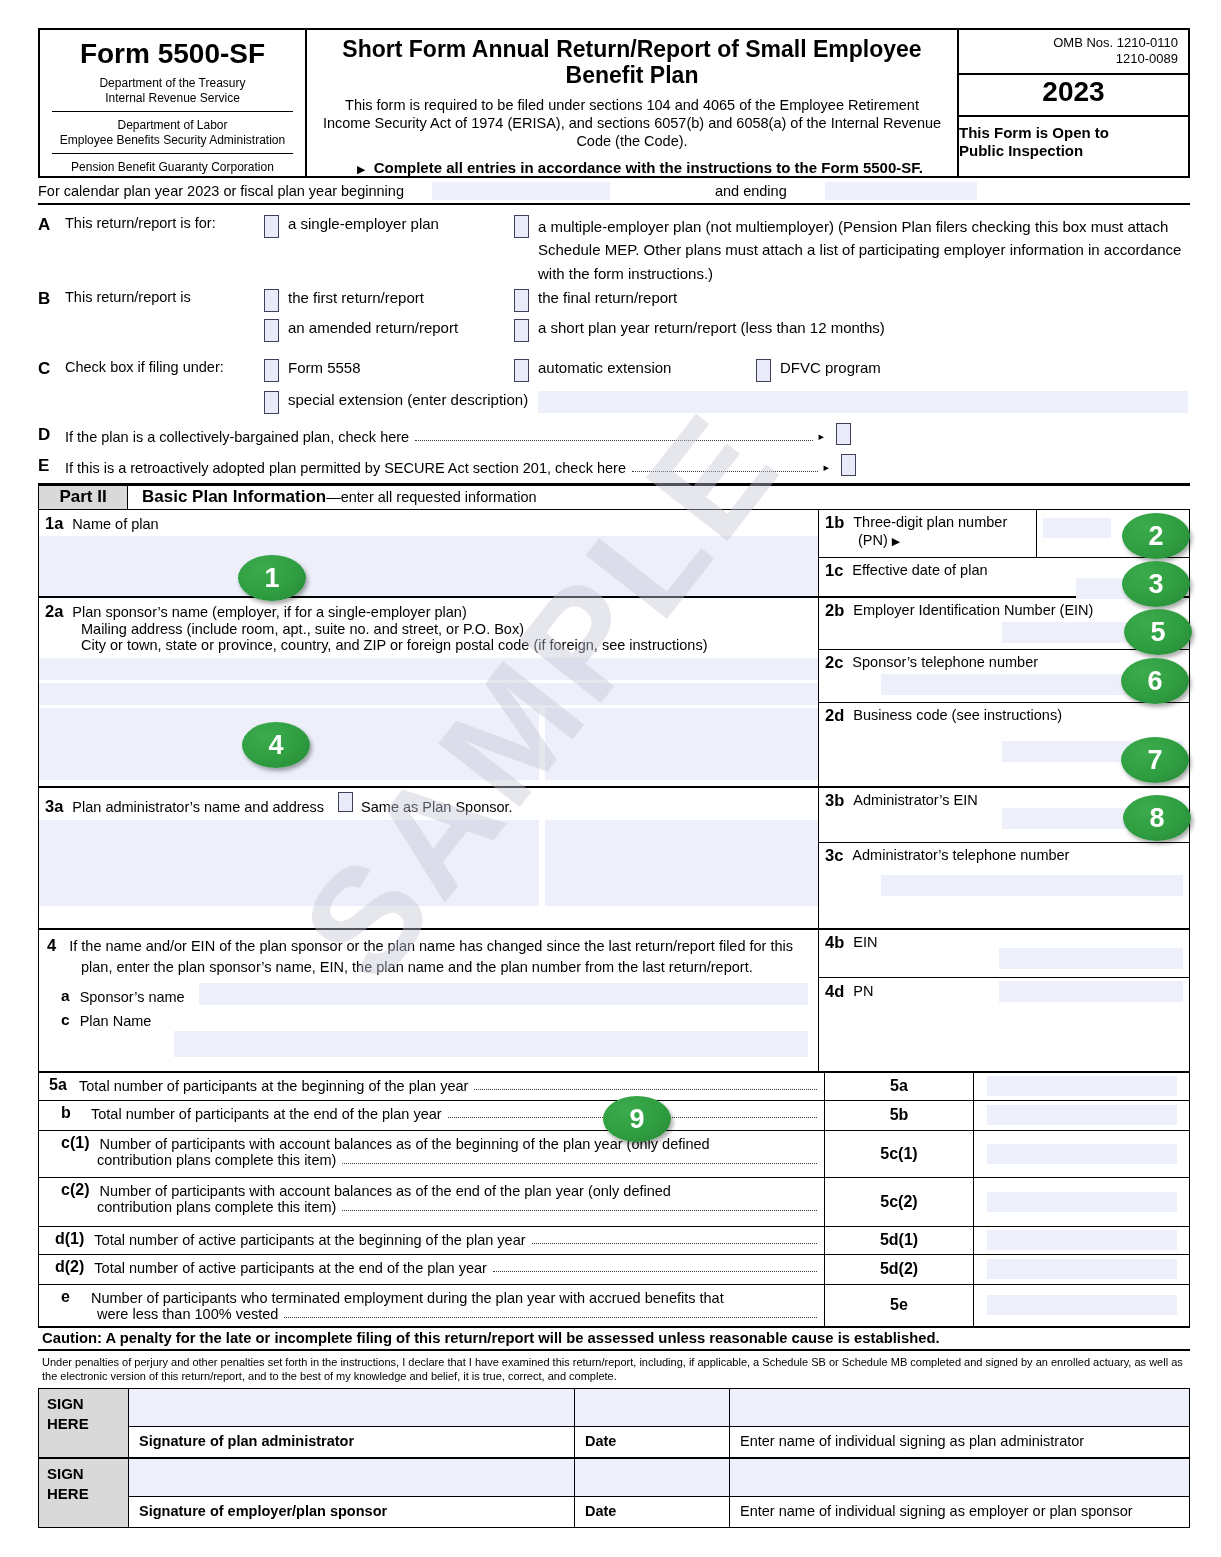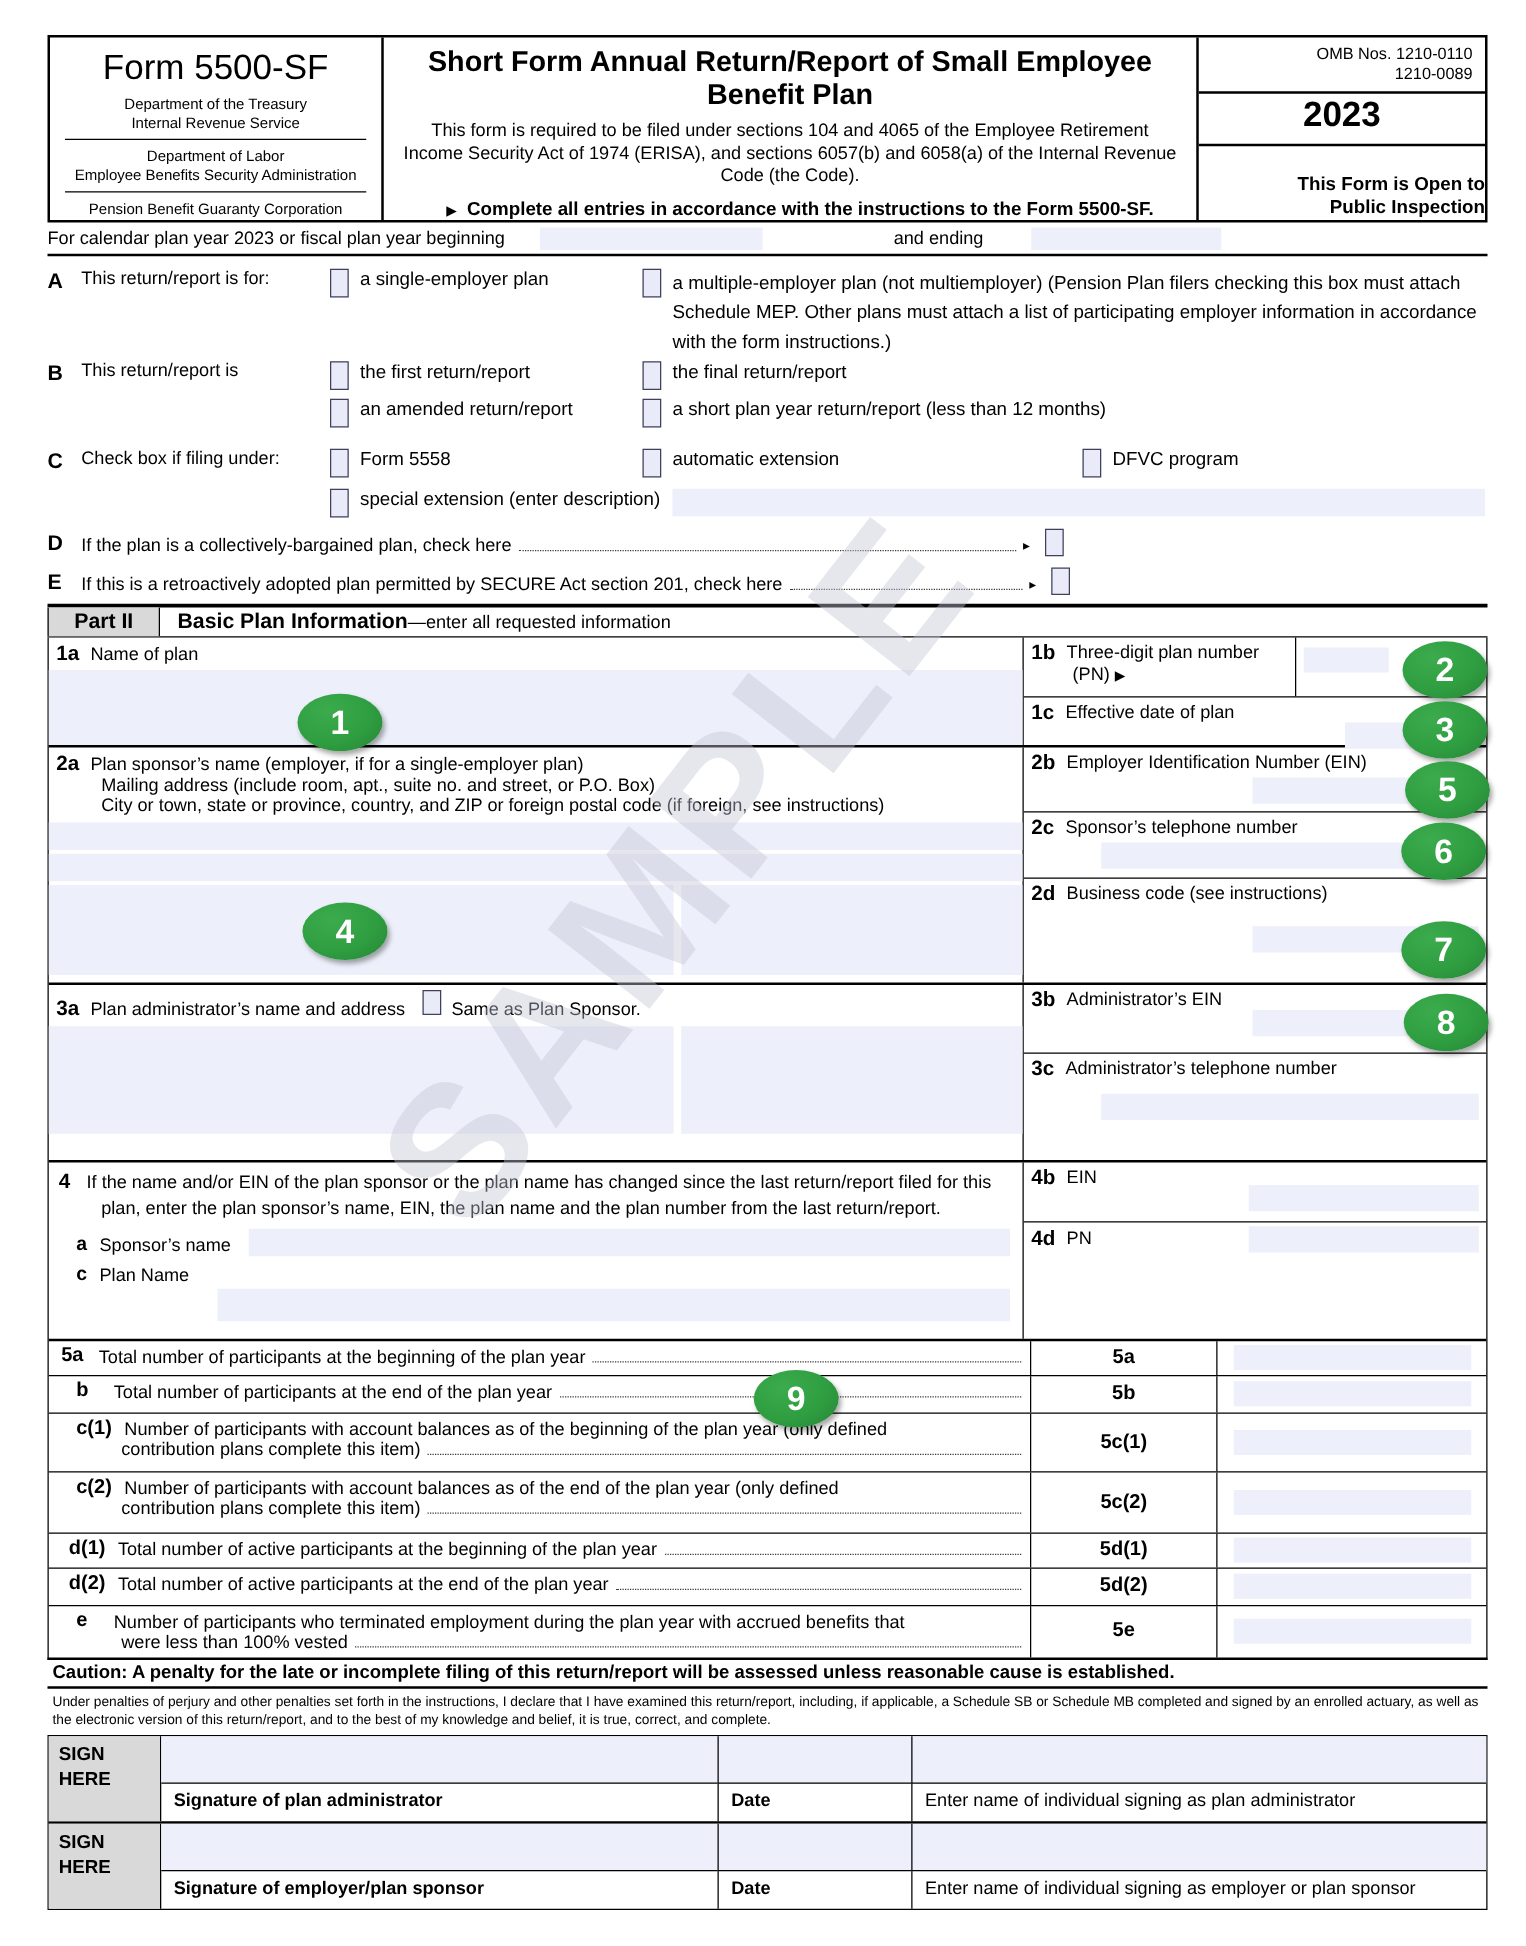--- a/index.html
+++ b/index.html
@@ -12,32 +12,32 @@
   .cb { display:inline-block; width:15px; height:23px; background:#e9ecf8; border:1.6px solid #40405c; flex:none; margin-right:9px; vertical-align:middle; }
   .dots { flex:1; border-bottom:1.6px dotted #3a3a3a; margin:0 5px 4px 6px; min-width:20px; }
   .lbl { font-size:14.5px; }
   .letter { font-weight:bold; font-size:17px; width:27px; flex:none; }
   .num { font-weight:bold; font-size:16.5px; margin-right:9px; flex:none; }
   .arrow { font-size:11px; margin:0 4px 2px 0; }
 
   
   .hdr { display:flex; border:2.2px solid #000; height:150px; }
   .hdr-left { width:265px; padding-top:8px; text-align:center; }
-  .hdr-left .formname { font-size:28px; font-weight:normal; }
+  .hdr-left .formname { font-size:28px; font-weight:bold; }
   .hdr-left .agency { font-size:12px; line-height:1.25; margin-top:6px; }
   .hline { border-top:1.6px solid #000; margin:5px 12px 0 12px; }
   .hdr-mid { flex:1; border-left:2px solid #000; border-right:2px solid #000; padding:6px 14px 0 14px; text-align:center; }
   .hdr-mid .title { font-size:23px; font-weight:bold; line-height:1.15; }
   .hdr-mid .subtitle { font-size:14.5px; margin-top:7px; line-height:1.25; }
   .hdr-mid .instr { font-size:15px; font-weight:bold; margin-top:9px; text-align:left; padding-left:36px; }
   .hdr-right { width:229px; }
   .hdr-right .omb { font-size:13px; text-align:right; padding:5px 10px 0 0; line-height:1.25; }
   .hdr-right .h2line { border-top:2px solid #000; margin-top:5px; }
   .hdr-right .year { font-size:28px; font-weight:bold; text-align:center; padding:1px 0 2px 0; }
-  .hdr-right .open { font-size:15px; font-weight:bold; text-align:right; margin-top:22px; line-height:1.25; }
+  .hdr-right .open { font-size:15px; font-weight:bold; text-align:left; margin-top:7px; line-height:1.25; }
 
   
   .partbar { display:flex; align-items:stretch; border-top:3px solid #000; border-bottom:1.6px solid #000; margin-top:4px; }
   .part-label { background:#d9d9d9; border-left:1.6px solid #000; border-right:1.6px solid #000; width:90px; text-align:center; font-weight:bold; font-size:17px; padding:1px 0 2px 0; }
   .part-title { font-weight:bold; font-size:17px; padding:1px 0 0 14px; }
   .part-title .suffix { font-weight:normal; font-size:14.5px; }
 
   
   .calrow { display:flex; align-items:center; height:27px; border-bottom:2.2px solid #000; font-size:14.5px; }
   .calrow .inp1 { width:178px; height:18px; margin-left:28px; }
@@ -51,21 +51,21 @@
   .rowA .opt1 { width:250px; flex:none; }
   .rowA .opt2 { flex:1; line-height:1.55; }
   .rowB { display:flex; padding-top:4px; }
   .rowB .optgrid { flex:1; }
   .rowB .optline { display:flex; margin-bottom:7px; }
   .rowB .optline .opt:first-child { width:250px; flex:none; }
   .rowC { display:flex; padding-top:10px; }
   .rowC .optlines { flex:1; }
   .rowC .optline1 { display:flex; margin-bottom:9px; }
   .rowC .optline1 .o1 { width:250px; flex:none; }
-  .rowC .optline1 .o2 { width:352px; flex:none; }
+  .rowC .optline1 .o2 { width:242px; flex:none; }
   .rowC .optline2 { display:flex; align-items:flex-start; }
   .rowC .ext-input { flex:1; height:22px; margin-left:10px; margin-right:2px; }
   .rowDE { display:flex; align-items:flex-end; margin-top:9px; font-size:14.5px; }
   .rowDE .dewrap { display:flex; width:790px; align-items:flex-end; }
   .rowDE .cb { margin-left:8px; margin-right:0; height:22px; }
 
   
   .p2grid { border-left:1.2px solid #000; border-right:1.2px solid #000; border-bottom:2.2px solid #000; }
   .p2row { display:flex; border-bottom:2px solid #000; }
   .p2left { flex:1; border-right:1.6px solid #000; position:relative; }

